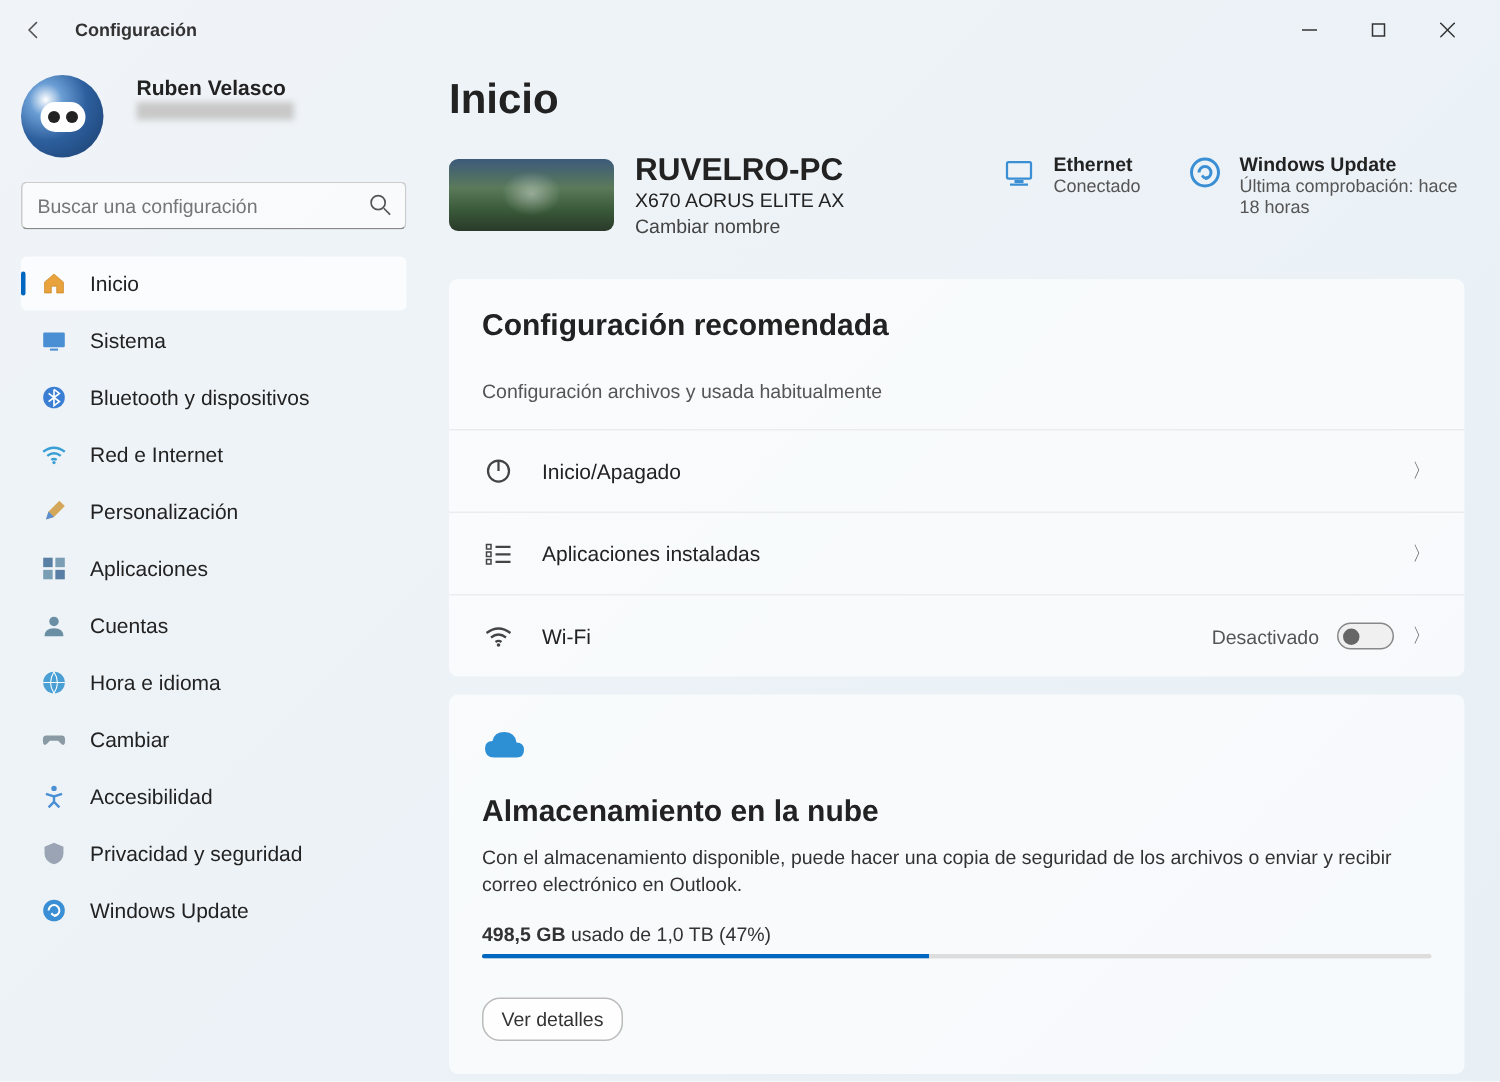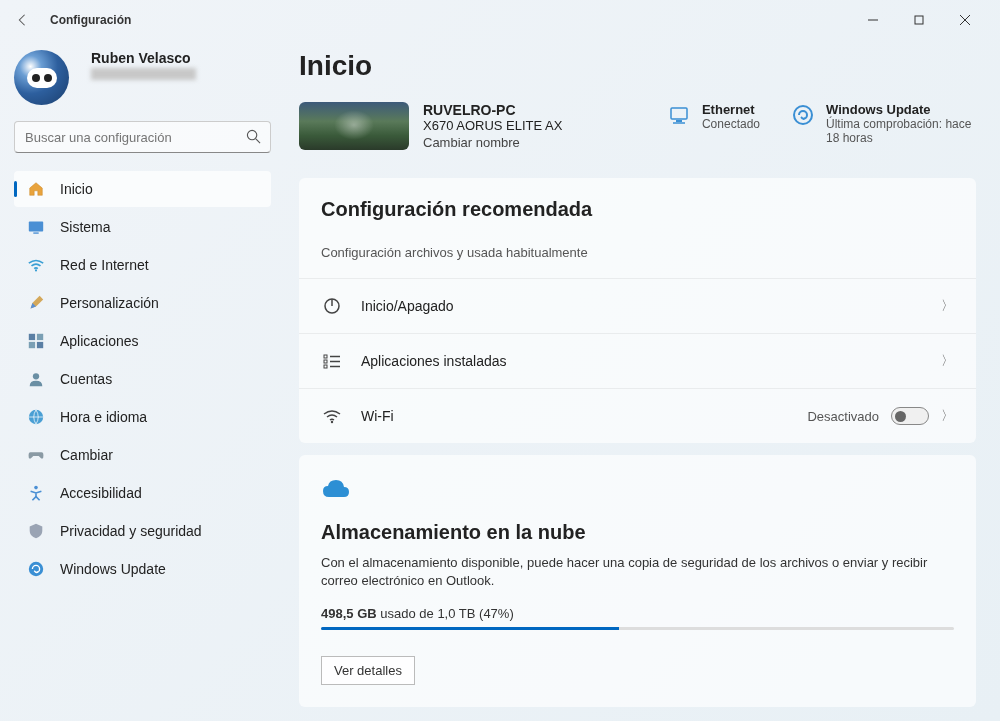--- a/index.html
+++ b/index.html
@@ -26,21 +26,21 @@
 .nav-item.active { background: rgba(255,255,255,0.7); position: relative; }
 .nav-item.active::before { content: ''; position: absolute; left: 0; top: 10px; bottom: 10px; width: 3px; background: #0067c0; border-radius: 2px; }
 .nav-icon { width: 20px; height: 20px; display: flex; align-items: center; justify-content: center; flex-shrink: 0; }
 .content { flex: 1; padding: 10px 24px 0 14px; overflow-y: auto; }
 .page-title { font-size: 28px; font-weight: 600; color: #222; margin-bottom: 20px; }
 .info-row { display: flex; align-items: flex-start; gap: 30px; margin-bottom: 28px; flex-wrap: wrap; }
 .device-block { display: flex; gap: 14px; align-items: center; }
 .device-img { width: 110px; height: 48px; border-radius: 6px; background: linear-gradient(to bottom, #3d5a7a 0%, #5a7a5a 40%, #3a5a3a 70%, #2a3a2a 100%); position: relative; overflow: hidden; }
 .device-img::after { content: ''; position: absolute; top:8px; left:35px; width:40px; height:30px; background: radial-gradient(ellipse at center, rgba(255,255,255,0.4) 0%, transparent 70%); }
 .device-info { display: flex; flex-direction: column; }
-.device-name { font-size: 14px; font-weight: 600; color: #222; }
+.device-name { font-size: 21px; font-weight: 600; color: #222; }
 .device-model { font-size: 13px; color: #222; }
 .device-rename { font-size: 13px; color: #444; margin-top: 2px; cursor: pointer; }
 .status-block { display: flex; gap: 10px; align-items: flex-start; }
 .status-icon { width: 26px; height: 26px; display: flex; align-items: center; justify-content: center; }
 .status-text { display: flex; flex-direction: column; }
 .status-title { font-size: 13px; font-weight: 600; color: #222; }
 .status-sub { font-size: 12px; color: #555; max-width: 150px; }
 .card { background: rgba(255,255,255,0.65); border-radius: 6px; margin-bottom: 12px; }
 .card-header { padding: 20px 22px 18px 22px; }
 .card-title { font-size: 20px; font-weight: 600; color: #222; margin-bottom: 24px; }
@@ -54,21 +54,21 @@
 .toggle::after { content:''; width: 11px; height: 11px; background: #666; border-radius: 50%; position: absolute; left: 3px; top: 2.5px; }
 .chevron { color: #666; font-size: 13px; }
 .cloud-card { padding: 22px; }
 .cloud-icon-big { margin-bottom: 18px; }
 .cloud-title { font-size: 20px; font-weight: 600; color: #222; margin-bottom: 10px; }
 .cloud-desc { font-size: 13px; color: #333; margin-bottom: 16px; line-height: 1.4; }
 .storage-text { font-size: 13px; color: #333; margin-bottom: 6px; }
 .storage-used { font-weight: 600; }
 .progress-bar { width: 100%; height: 3px; background: #ddd; border-radius: 2px; overflow: hidden; margin-bottom: 26px; }
 .progress-fill { height: 100%; background: #0067c0; width: 47%; }
-.details-btn { border: 1px solid #bbb; background: rgba(255,255,255,0.8); border-radius: 0; padding: 6px 12px; font-size: 13px; cursor: pointer; color: #333; }
+.details-btn { border: 1px solid #bbb; background: rgba(255,255,255,0.8); border-radius: 12px; padding: 6px 12px; font-size: 13px; cursor: pointer; color: #333; }
 </style>
 </head>
 <body>
 
 <div class="titlebar">
   <div class="back-btn">
     <svg width="14" height="14" viewBox="0 0 16 16">
         <path d="M11 2 L5 8 L11 14" stroke="#555" stroke-width="1.2" fill="none"></path>
       </svg>
   </div>
@@ -132,20 +132,29 @@
             <svg width="18" height="18" viewBox="0 0 20 20">
               <rect x="2" y="4" width="16" height="11" rx="1" fill="#4a8fd4"></rect>
               <rect x="7" y="16" width="6" height="1.5" fill="#4a8fd4"></rect>
             </svg>
           </div>
         <span>Sistema</span>
       </div>
       <div class="nav-item">
         <div class="nav-icon">
             <svg width="18" height="18" viewBox="0 0 20 20">
+              <circle cx="10" cy="10" r="8" fill="#3a7fd4"></circle>
+              <path d="M10 4 L14 7 L10 10 L14 13 L10 16 V4 M6 7 L10 10 M6 13 L10 10" stroke="#fff" stroke-width="1.2" fill="none"></path>
+            </svg>
+          </div>
+        <span>Bluetooth y dispositivos</span>
+      </div>
+      <div class="nav-item">
+        <div class="nav-icon">
+            <svg width="18" height="18" viewBox="0 0 20 20">
               <path d="M2 8 Q10 2 18 8 M5 11 Q10 7 15 11 M8 14 Q10 12.5 12 14" stroke="#3a9fd4" stroke-width="1.8" fill="none"></path>
               <circle cx="10" cy="16" r="1.2" fill="#3a9fd4"></circle>
             </svg>
           </div>
         <span>Red e Internet</span>
       </div>
       <div class="nav-item">
         <div class="nav-icon">
             <svg width="18" height="18" viewBox="0 0 20 20">
               <path d="M4 16 L6 10 L14 2 L18 6 L10 14 Z" fill="#d4a85a"></path>

